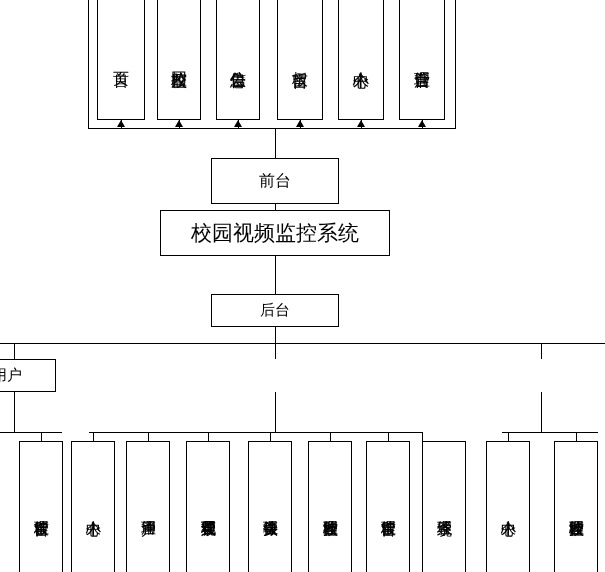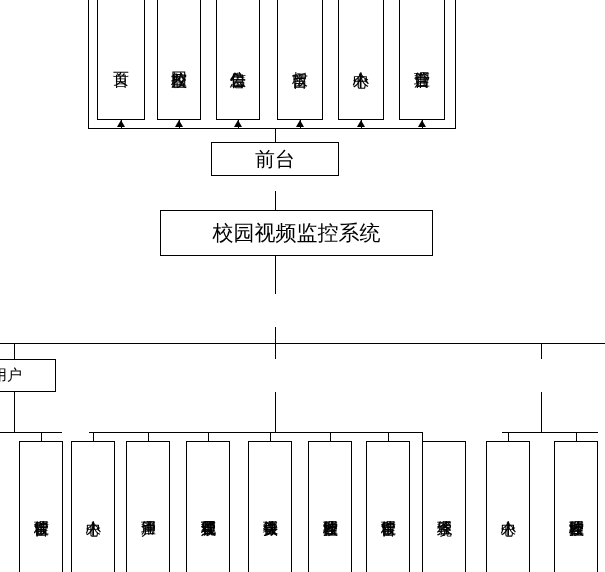--- a/index.html
+++ b/index.html
@@ -92,28 +92,29 @@
 
   <div class="line vline" style="left:121px; top:120px; height:9px;"></div>
   <div class="line vline" style="left:179px; top:120px; height:9px;"></div>
   <div class="line vline" style="left:238px; top:120px; height:9px;"></div>
   <div class="line vline" style="left:300px; top:120px; height:9px;"></div>
   <div class="line vline" style="left:361px; top:120px; height:9px;"></div>
   <div class="line vline" style="left:422px; top:120px; height:9px;"></div>
 
   <div class="line vline" style="left:275px; top:128px; height:30px;"></div>
 
-  <div class="node horiz" style="left:211px; top:142px; width:128px; height:34px; font-size:20px;">前台</div>
+  <div class="node horiz" style="left:211px; top:158px; width:128px; height:46px; font-size:16px;">前台</div>
 
   <div class="line vline" style="left:275px; top:191px; height:19px;"></div>
 
-  <div class="node horiz" style="left:160px; top:210px; width:273px; height:46px; font-size:21px;">校园视频监控系统</div>
+  <div class="node horiz" style="left:160px; top:210px; width:230px; height:46px; font-size:21px;">校园视频监控系统</div>
 
   <div class="line vline" style="left:275px; top:256px; height:38px;"></div>
 
+  <div class="node horiz" style="left:211px; top:294px; width:128px; height:33px; font-size:15px;">后台</div>
 
   <div class="line vline" style="left:275px; top:327px; height:16px;"></div>
 
   <div class="line hline" style="left:0px; top:343px; width:605px;"></div>
 
   <div class="line vline" style="left:14px; top:343px; height:16px;"></div>
   <div class="line vline" style="left:275px; top:343px; height:16px;"></div>
   <div class="line vline" style="left:541px; top:343px; height:16px;"></div>
 
   <div class="node horiz" style="left:-42px; top:359px; width:98px; height:33px; font-size:15px;">用户</div>

